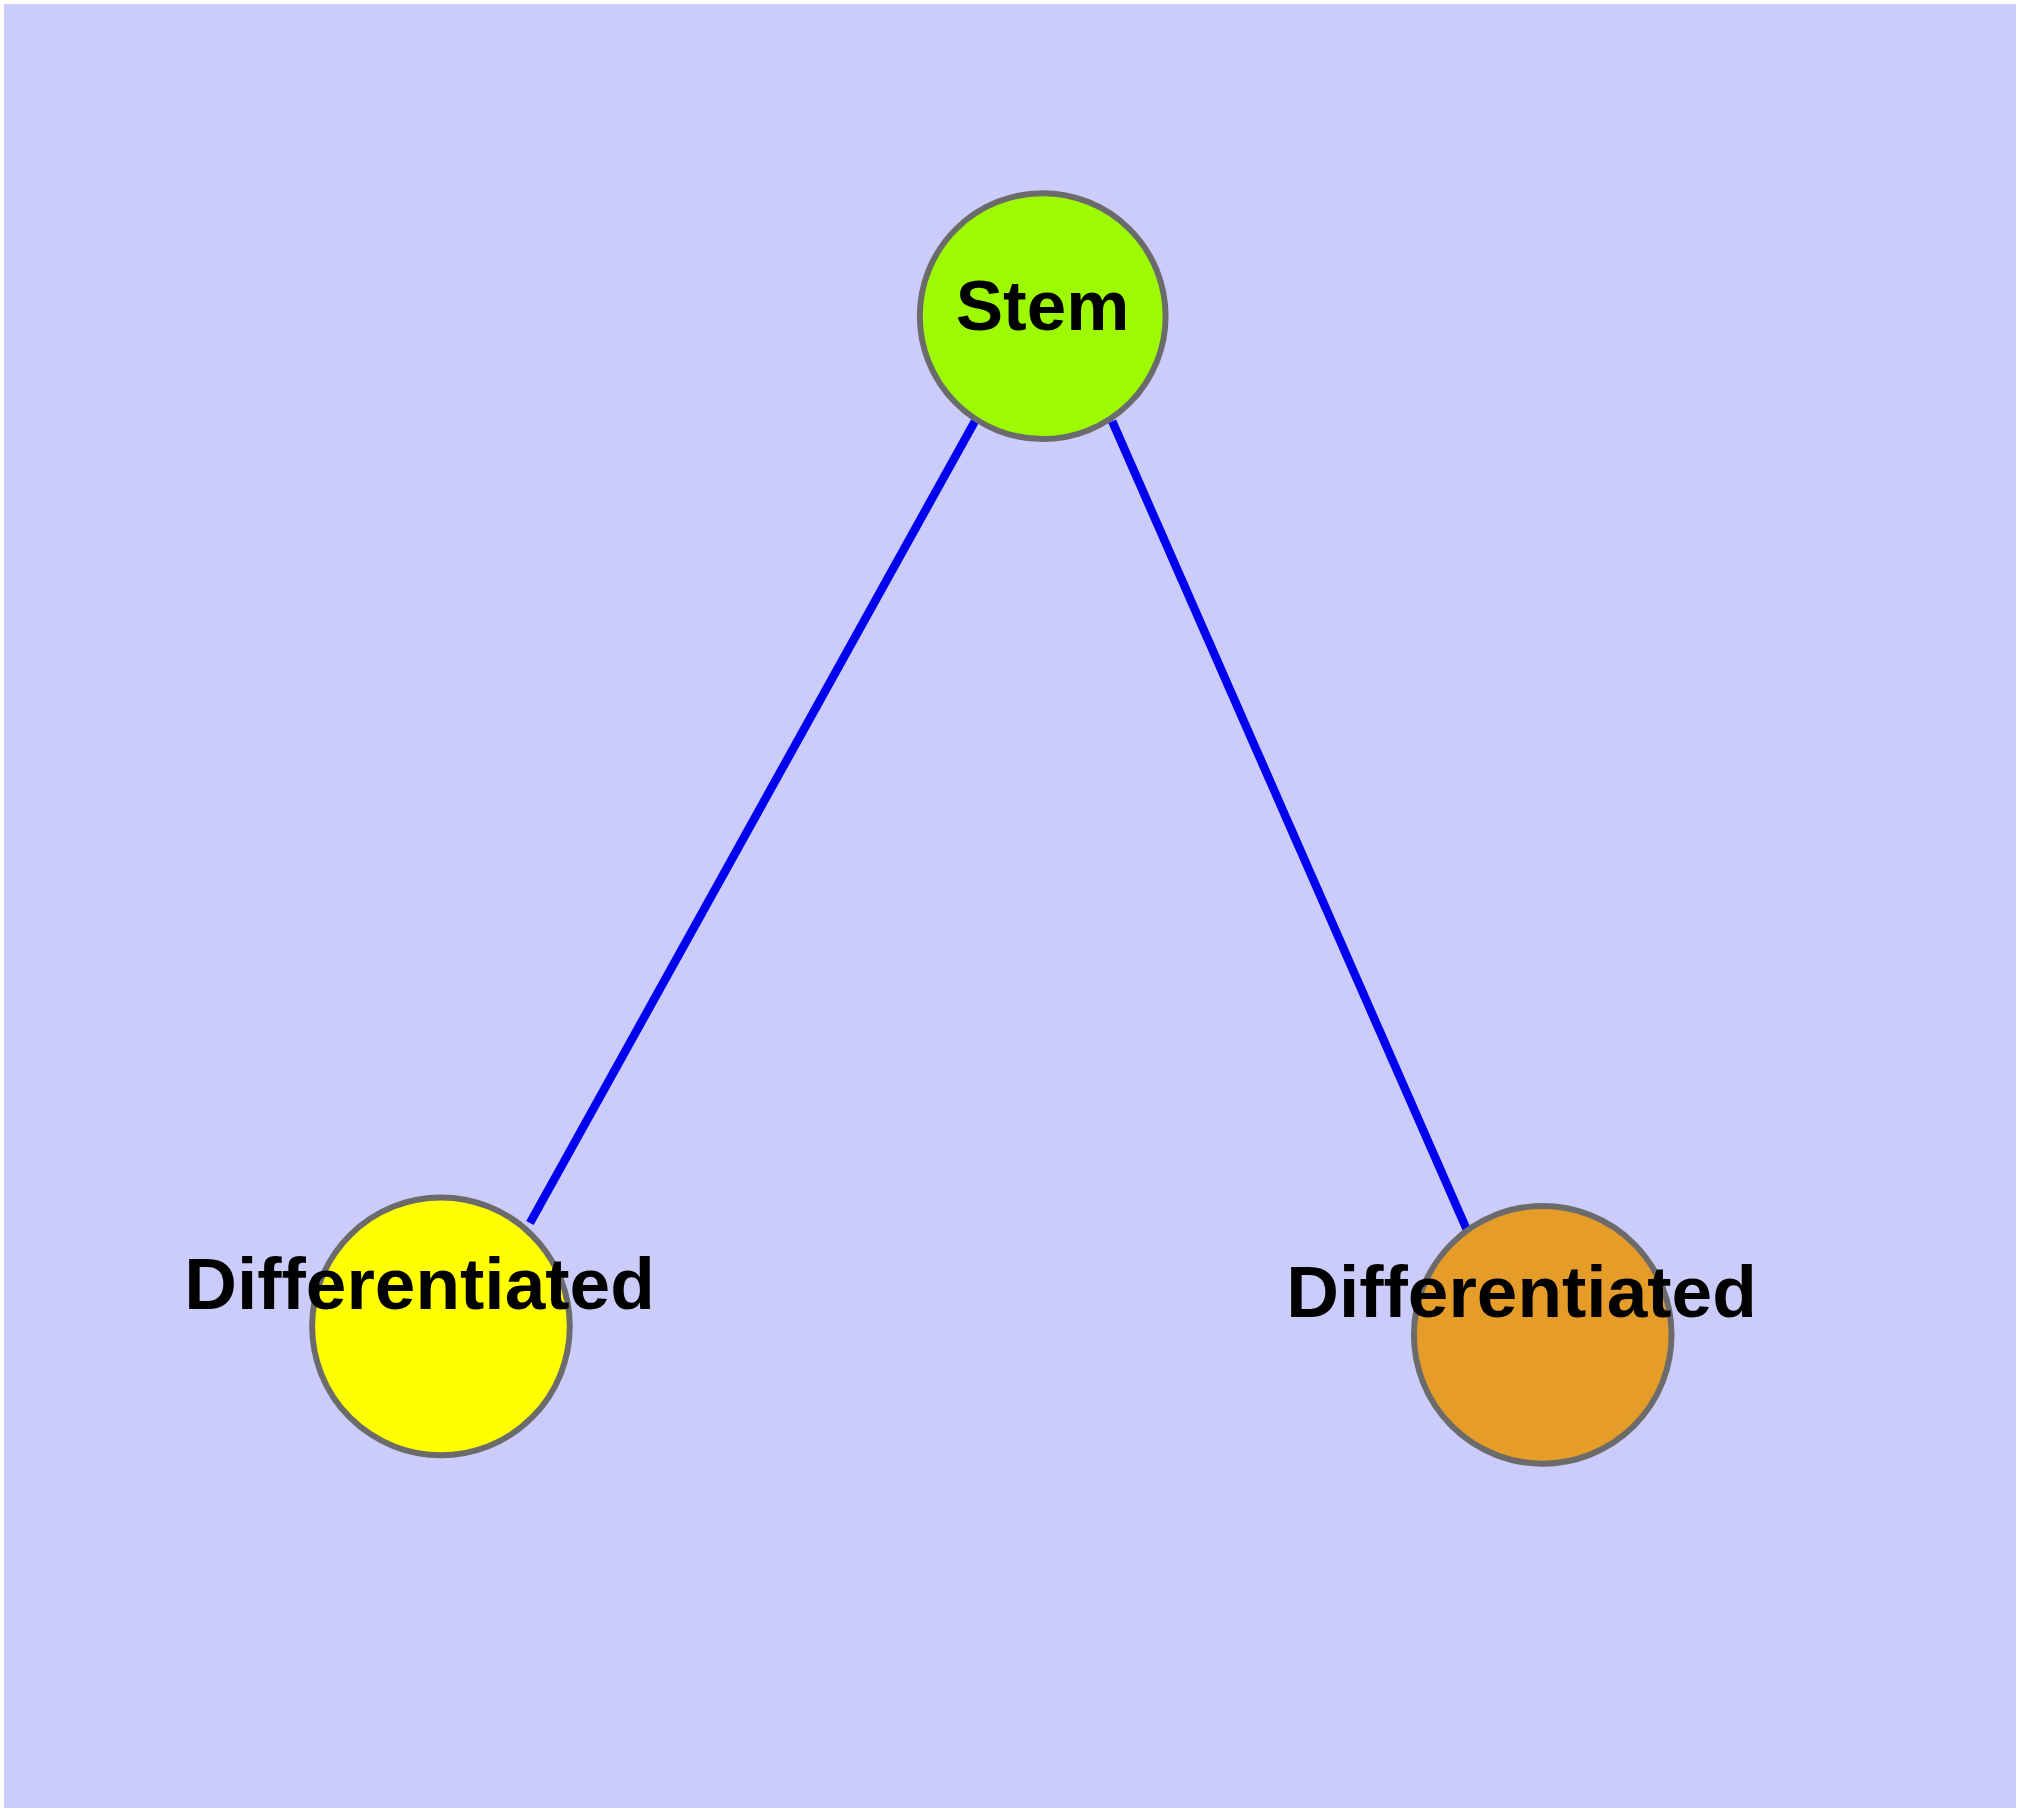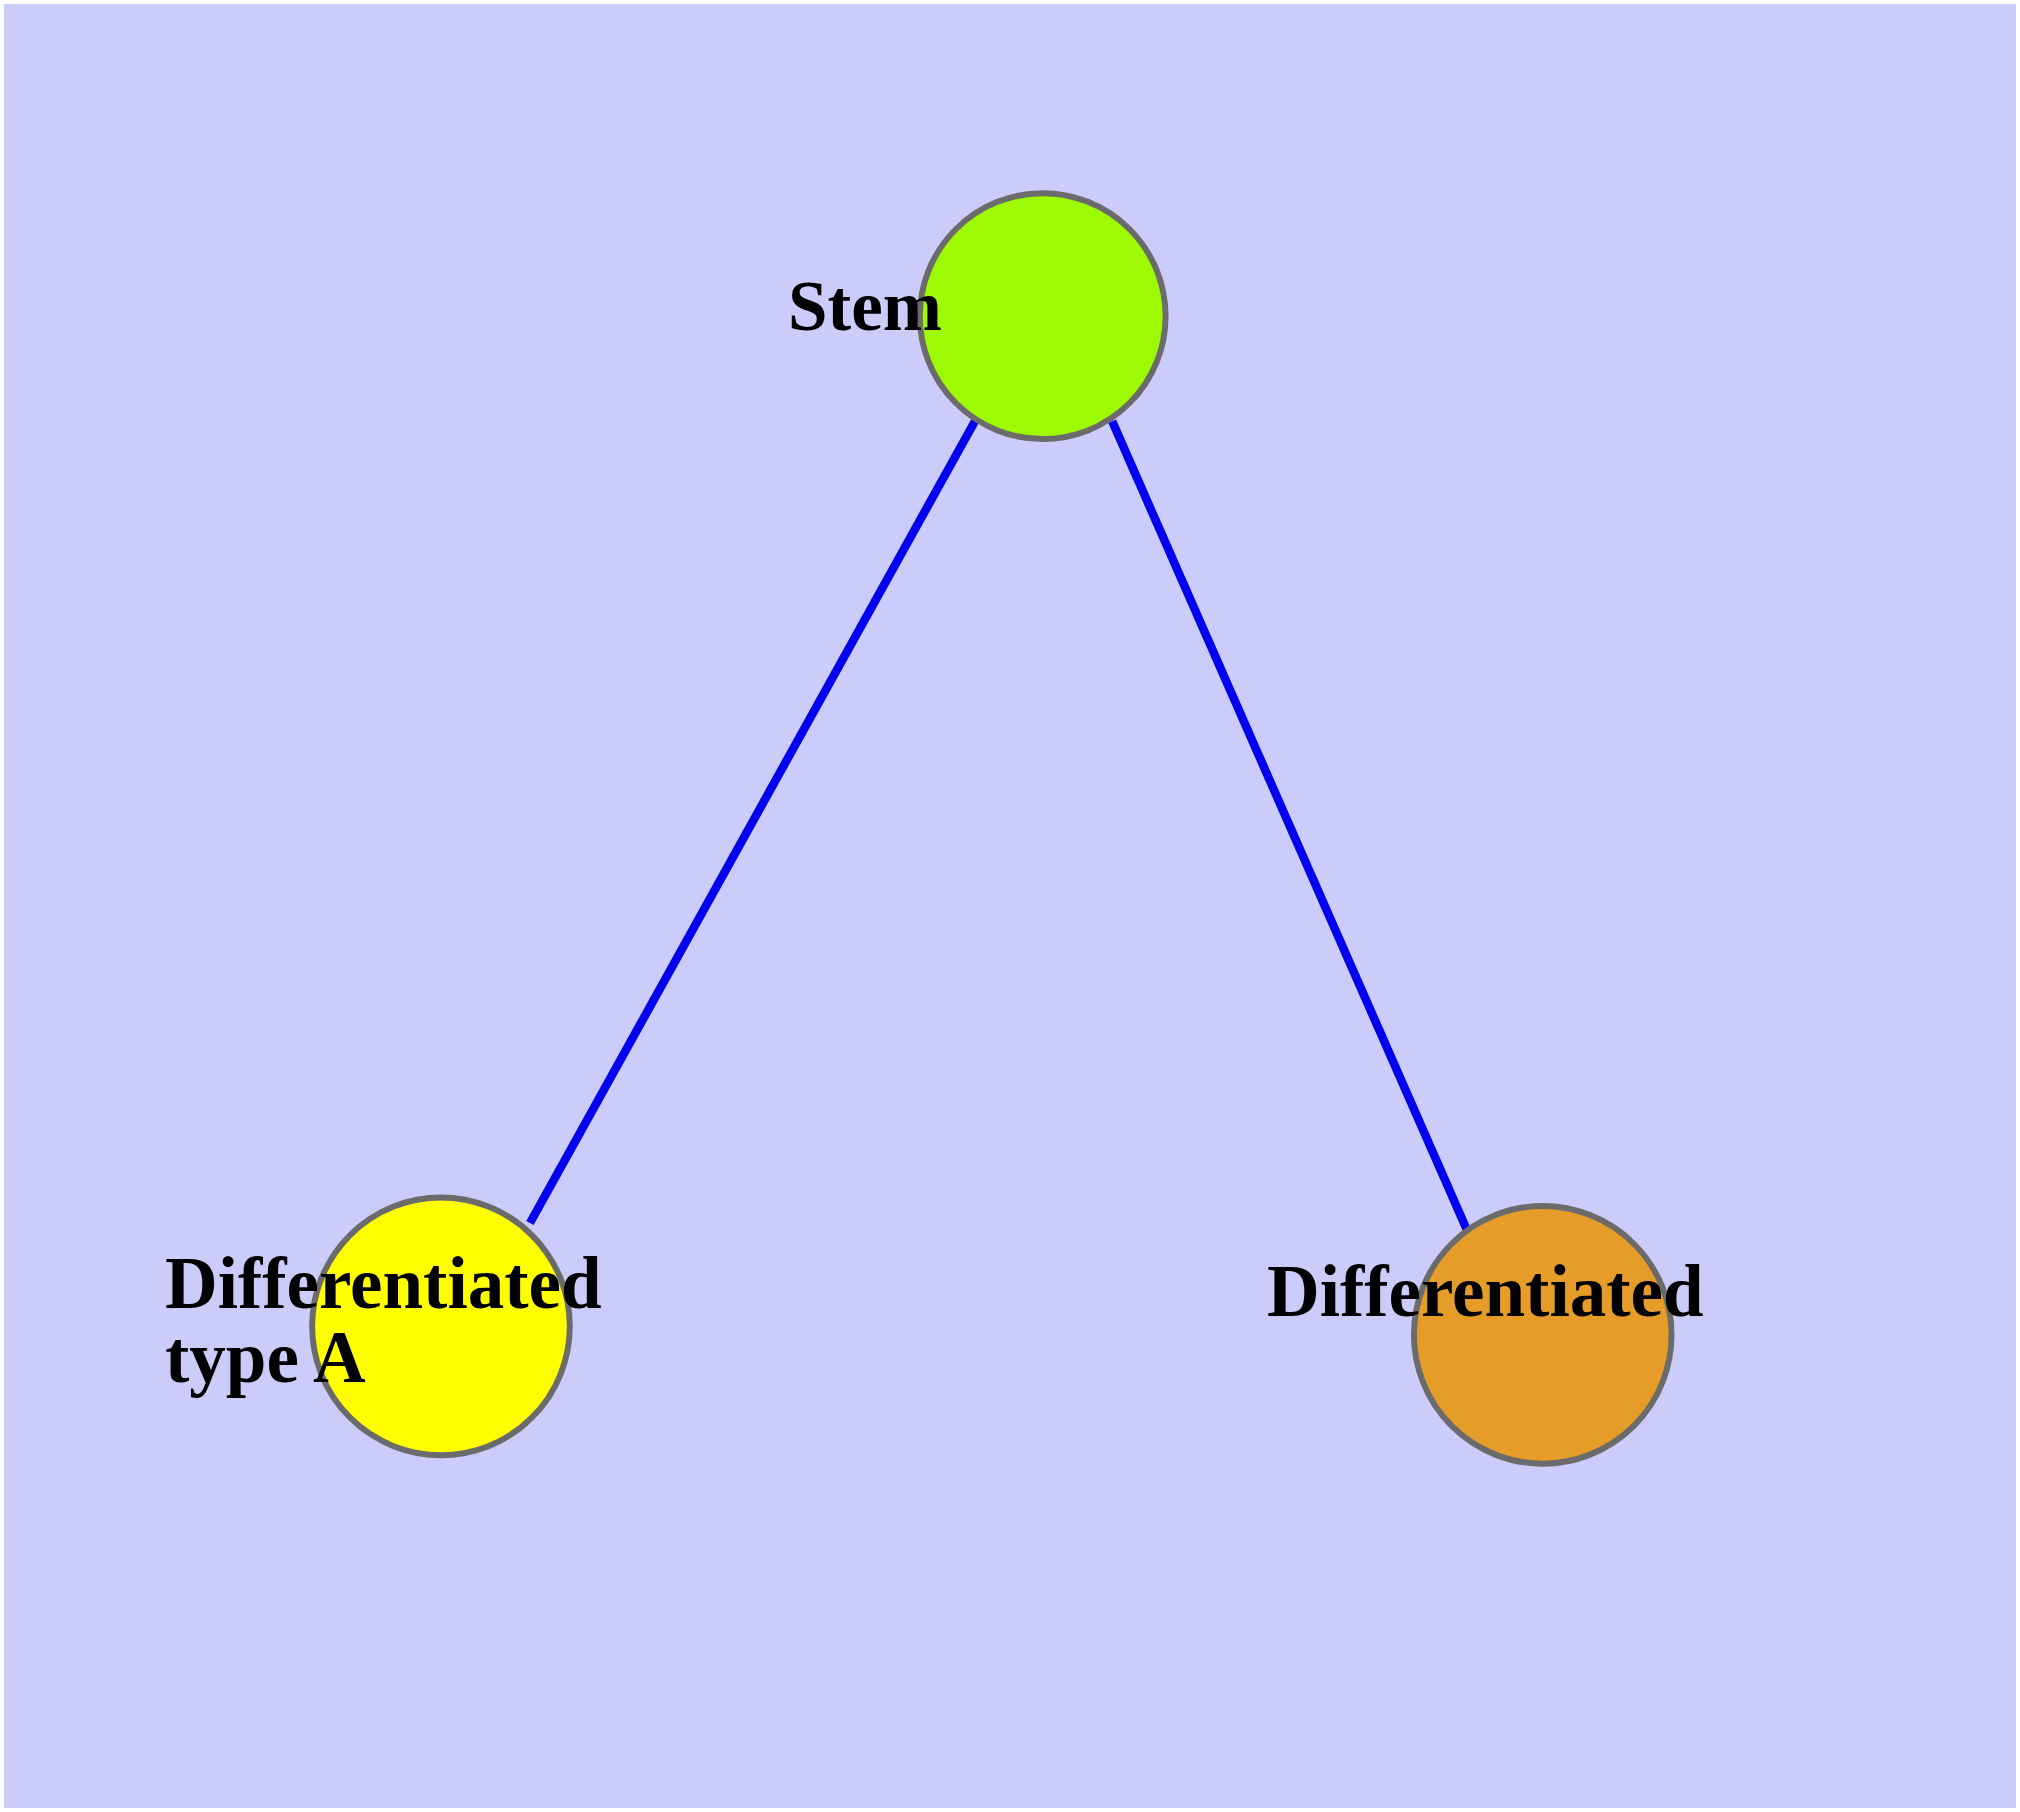--- a/index.html
+++ b/index.html
@@ -25,27 +25,27 @@
   }
   #graph-svg {
     position: absolute;
     left: 0;
     top: 0;
     width: 2021px;
     height: 1812px;
   }
   .node-label {
     position: absolute;
-    text-align: left;
+    text-align: center;
     color: #000000;
     font-weight: bold;
     line-height: 1.02;
     white-space: pre;
     pointer-events: none;
-    font-family: Liberation Serif, serif;
+    font-family: Liberation Sans, sans-serif;
   }
   #label-stem {
     font-size: 71px;
     left: 788px;
     top: 270px;
     width: 509px;
   }
   #label-a {
     font-size: 73px;
     left: 165px;
@@ -73,18 +73,18 @@
     </g>
     <g>
       <circle cx="1230" cy="373" r="145" fill="#9dfa03" stroke="#6b6b6b" stroke-width="7"></circle>
       <circle cx="520" cy="1565" r="152" fill="#ffff00" stroke="#6b6b6b" stroke-width="7"></circle>
       <circle cx="1820" cy="1575" r="152" fill="#e59c28" stroke="#6b6b6b" stroke-width="7"></circle>
     </g>
   </svg>
 
   <div class="node-label" id="label-stem">Stem</div>
 
-  <div class="node-label" id="label-a"><span>Differentiated</span><br><span>type A</span></div>
+  <div class="node-label" id="label-a"><span>Differentiated</span><br></div>
 
   <div class="node-label" id="label-b"><span>Differentiated</span><br></div>
 
 </div>
 
 
 </body></html>

